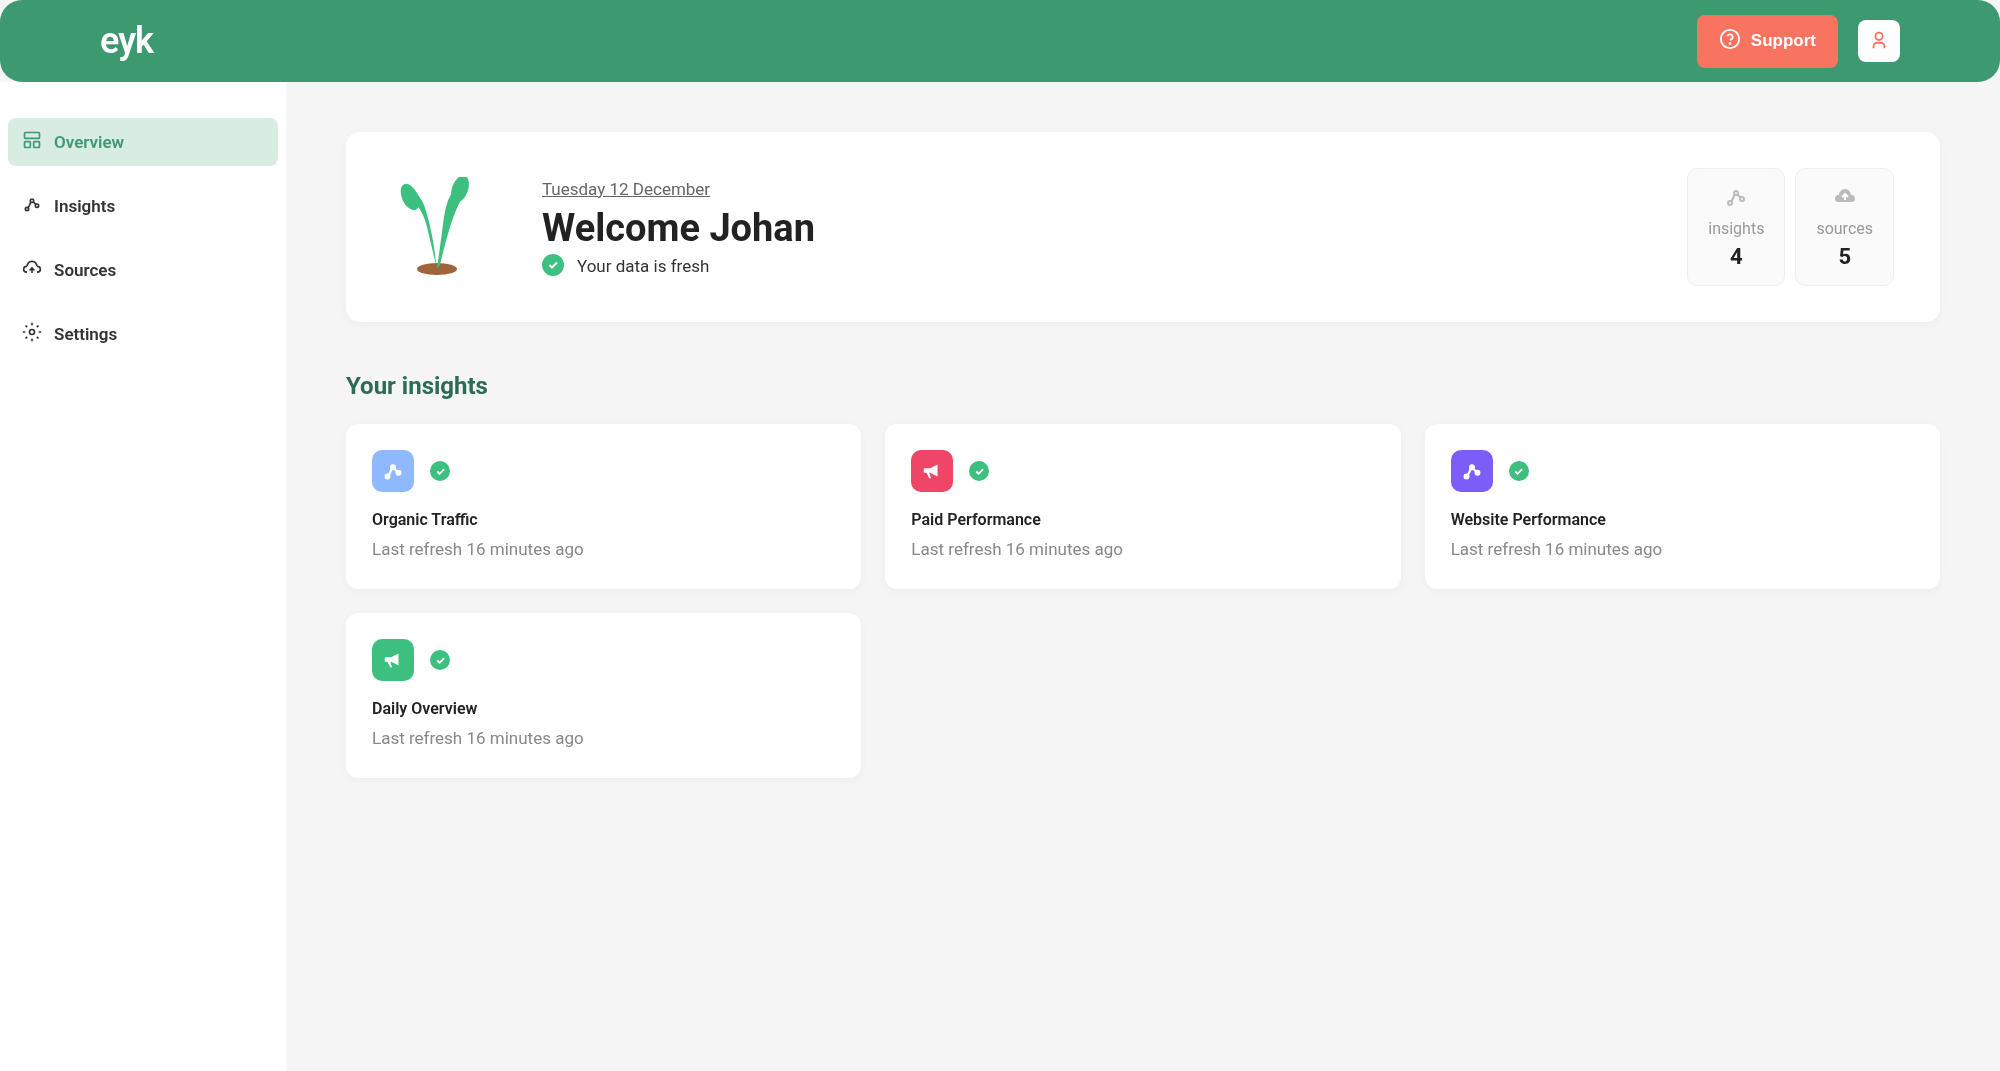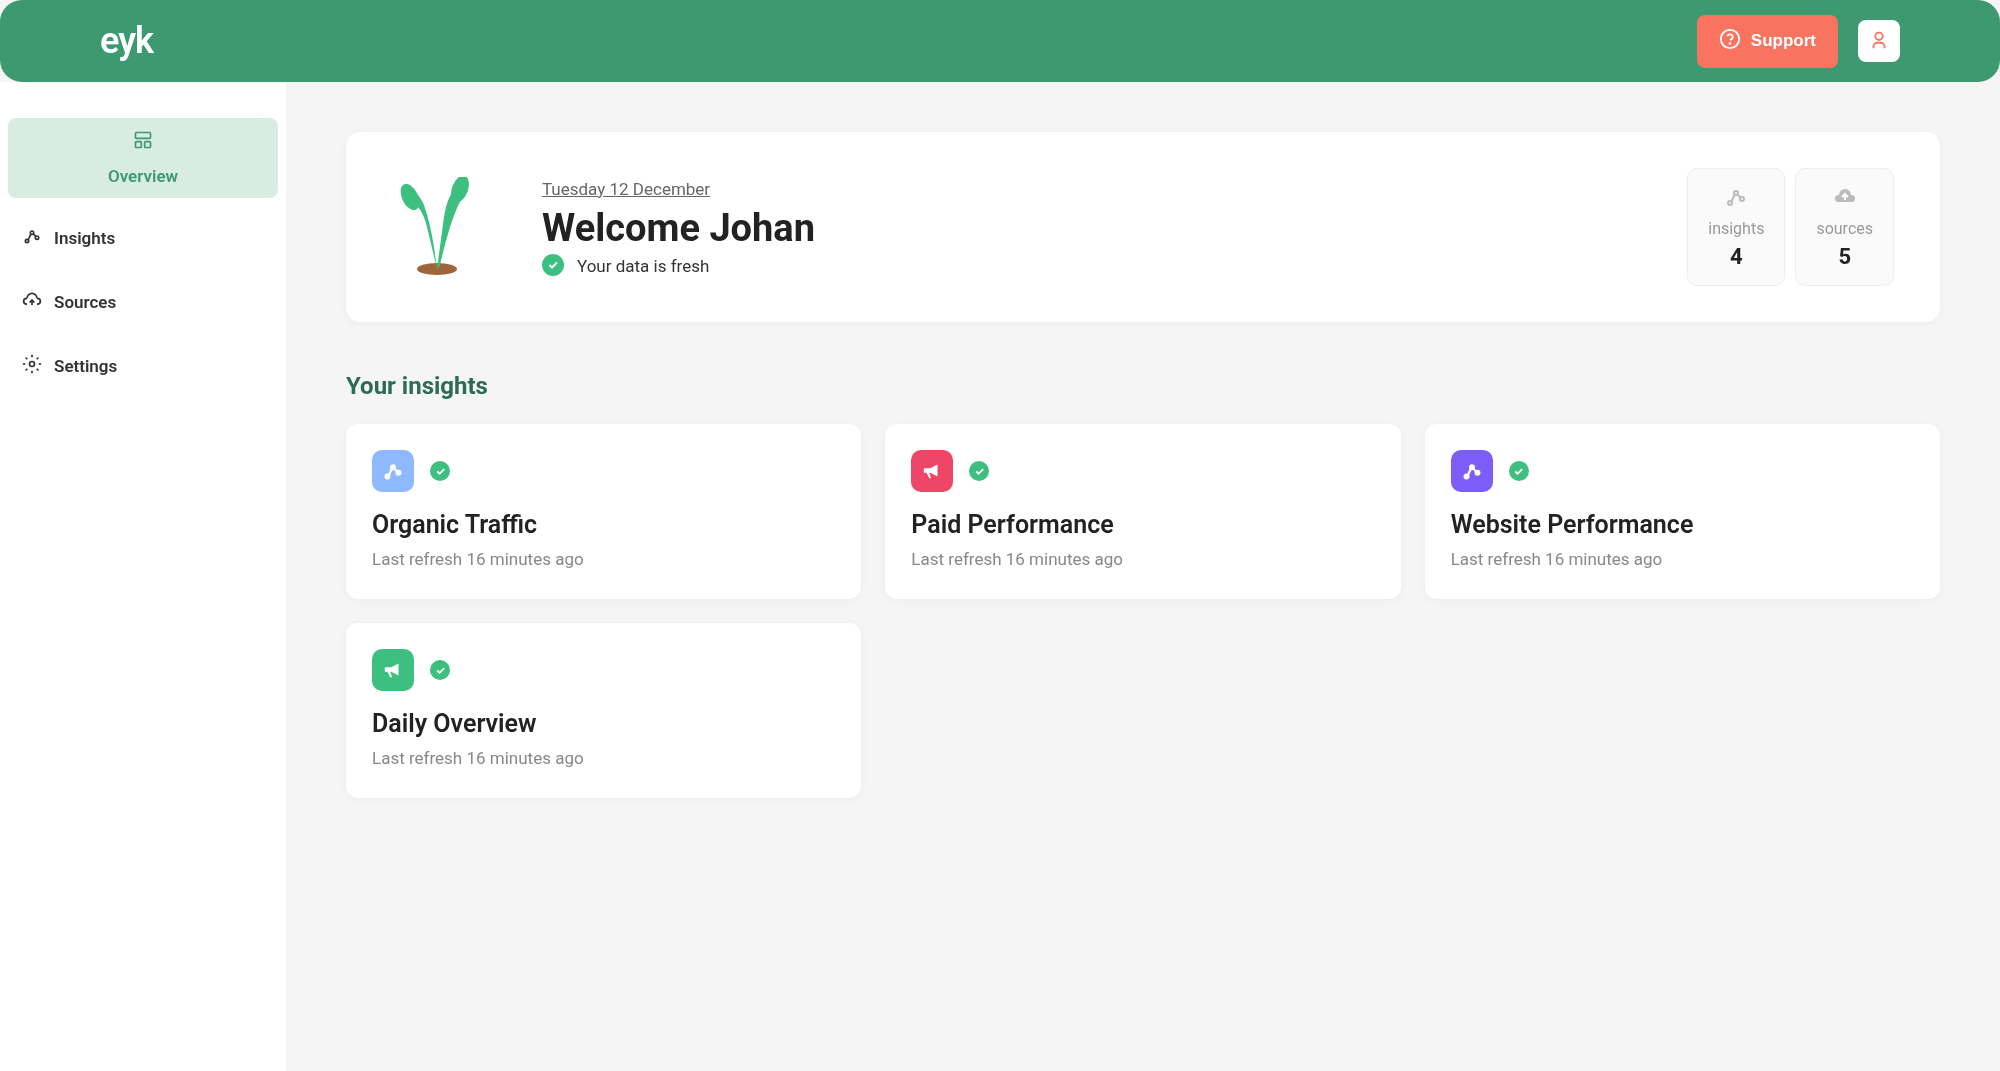--- a/index.html
+++ b/index.html
@@ -69,21 +69,20 @@
   border-radius: 8px;
   cursor: pointer;
   margin-bottom: 16px;
   font-size: 17px;
   font-weight: 600;
   color: #333;
 }
 .sidebar-item.active {
   background: #d9ece2;
   color: #3d9970;
-  flex-direction: column;
 }
 .sidebar-item svg { flex-shrink: 0; }
 .main {
   flex: 1;
   padding: 50px 60px;
 }
 .welcome-card {
   background: white;
   border-radius: 14px;
   padding: 36px 46px;
@@ -187,21 +186,21 @@
 }
 .insight-icon {
   width: 42px;
   height: 42px;
   border-radius: 10px;
   display: flex;
   align-items: center;
   justify-content: center;
 }
 .insight-title {
-  font-size: 25px;
+  font-size: 16px;
   font-weight: 600;
   color: #222;
   margin-bottom: 10px;
 }
 .insight-subtitle {
   font-size: 17px;
   color: #888;
 }
 .icon-blue { background: #8fb9ff; }
 .icon-pink { background: #ef4667; }

